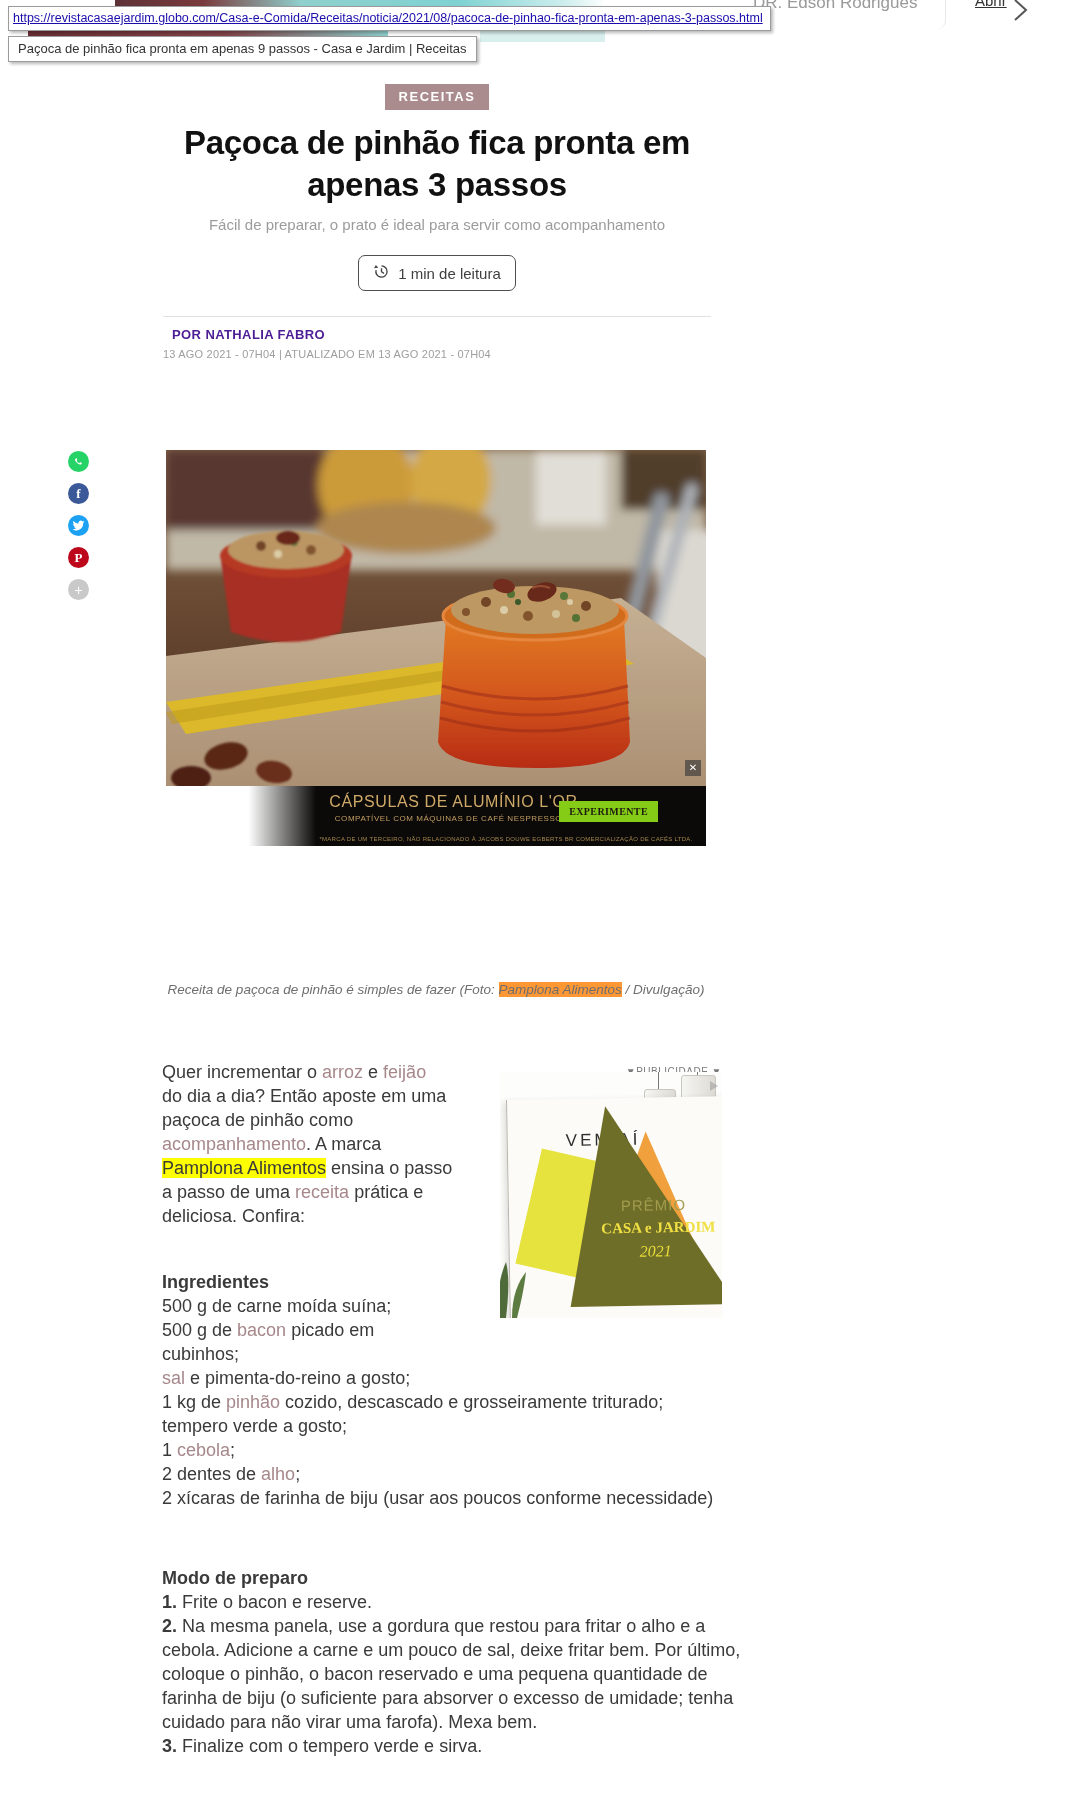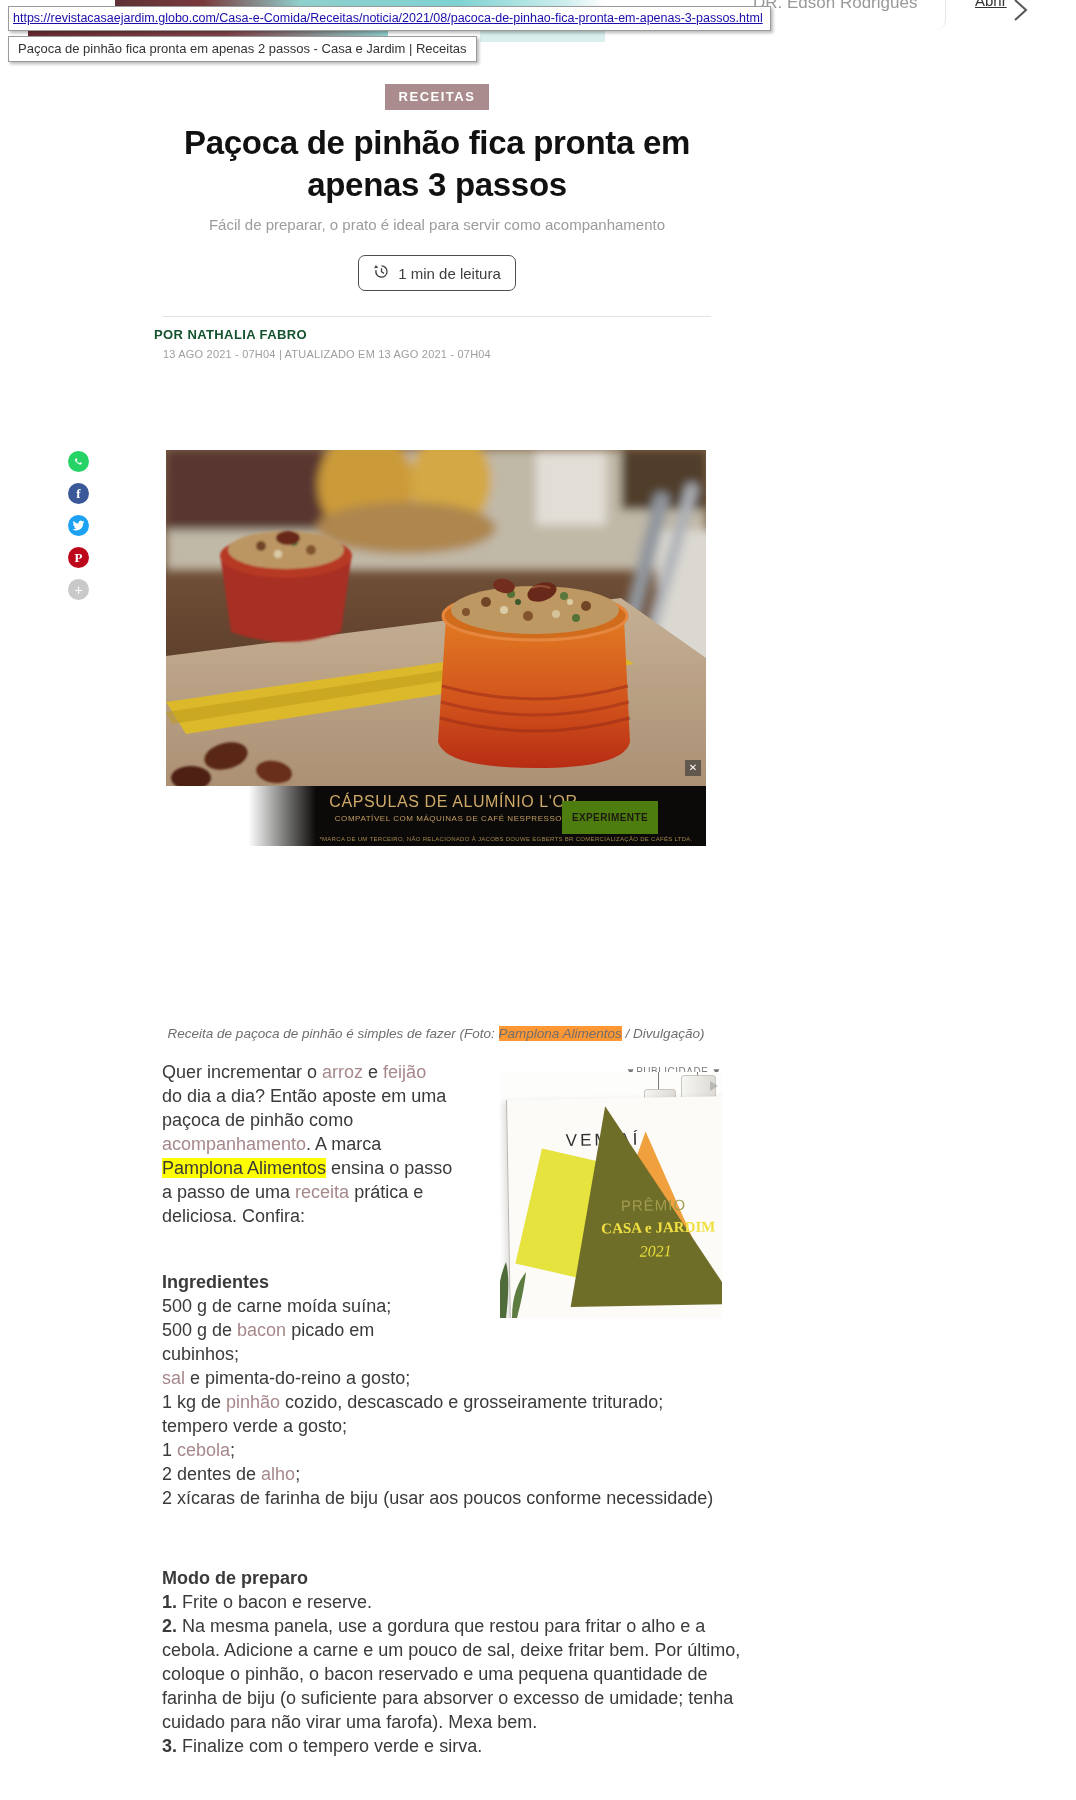--- a/index.html
+++ b/index.html
@@ -28,47 +28,47 @@
 
   
   .masthead{position:absolute;left:163px;top:84px;width:548px;text-align:center;}
   .badge{display:inline-block;background:#aa8b8e;color:#fff;font-size:13px;font-weight:bold;
       letter-spacing:1.5px;padding:5px 14px 6px;}
   .headline{margin:12px 0 0;font-size:33px;line-height:42px;font-weight:bold;color:#111;letter-spacing:-.3px;}
   .subtitle{margin:10px 0 0;font-size:15px;color:#9c9c9c;}
   .read-pill{display:inline-flex;align-items:center;gap:8px;margin-top:22px;
       border:1px solid #4f4f4f;border-radius:7px;padding:7px 14px;font-size:15px;color:#3f3f3f;background:#fff;}
   .m-divider{position:absolute;left:163px;top:316px;width:548px;height:1px;background:#e2e2e2;}
-  .byline{position:absolute;left:154px;top:327px;font-size:13px;font-weight:bold;color:#14532d;letter-spacing:.4px;}
+  .byline{position:absolute;left:172px;top:327px;font-size:13px;font-weight:bold;color:#4c1d95;letter-spacing:.4px;}
   .dateline{position:absolute;left:163px;top:348px;font-size:11px;color:#9e9e9e;letter-spacing:.2px;}
 
   
   .share{position:absolute;left:68px;top:451px;width:22px;}
   .share-btn{width:21px;height:21px;border-radius:50%;margin-bottom:11px;display:flex;
       align-items:center;justify-content:center;color:#fff;cursor:pointer;}
   .share-btn .tglyph{font-family:"Liberation Serif",serif;font-weight:bold;font-size:13px;line-height:1;color:#fff;}
   .share-more{font-size:14px;color:#fff;line-height:1;}
 
   
   .figure{position:absolute;left:166px;top:450px;width:540px;height:396px;overflow:hidden;background:#6b4a33;}
   .figure svg{display:block;}
   .ad-banner{position:absolute;left:0;top:336px;width:540px;height:60px;background:#0b0a08;}
   .ad-banner .fade{position:absolute;left:0;top:0;height:60px;width:150px;
       background:linear-gradient(90deg,#ffffff 0 55%,rgba(255,255,255,0) 100%);}
   .b-text{position:absolute;left:150px;right:115px;top:7px;text-align:center;color:#cfa968;}
   .b-title{font-size:16px;letter-spacing:.6px;}
   .b-sub{font-size:8px;letter-spacing:.55px;margin-top:3px;color:#c49e62;}
   .b-fine{position:absolute;left:150px;right:10px;bottom:4px;text-align:center;
       font-size:6px;letter-spacing:.3px;color:#a3854e;}
-  .b-cta{position:absolute;right:48px;top:15px;background:#4d7c0f;color:#1d1a10;border:none;
-      font-family:Liberation Sans, sans-serif;font-size:10px;font-weight:bold;letter-spacing:.4px;padding:11px 10px;cursor:pointer;}
+  .b-cta{position:absolute;right:48px;top:15px;background:#84cc16;color:#1d1a10;border:none;
+      font-family:Liberation Serif, serif;font-size:10px;font-weight:bold;letter-spacing:.4px;padding:5px 10px;cursor:pointer;}
   .ad-close{position:absolute;left:519px;top:310px;width:16px;height:16px;background:rgba(55,55,55,.65);
       color:#fff;font-size:10px;line-height:16px;text-align:center;cursor:pointer;}
 
-  .caption{position:absolute;left:166px;top:1026px;width:540px;text-align:center;
+  .caption{position:absolute;left:166px;top:982px;width:540px;text-align:center;
       font-size:13.5px;font-style:italic;color:#6e6e6e;}
 
   
   .article{position:absolute;left:162px;top:1058px;width:640px;font-size:18px;line-height:24px;color:#3a3a3a;}
   .intro{margin:2px 0 0;}
   .ing-head,.method-head{margin-top:42px;font-weight:bold;}
   .method-head{margin-top:56px;}
   .rich-line{min-height:24px;}
   .seg-link{color:#a6888b;text-align:center;}
   .seg-hl{background:#ffff00;}
@@ -112,21 +112,21 @@
   <a class="peek-open">Abrir</a>
   <span class="peek-chevron">
     <svg width="22" height="24" viewBox="0 0 22 24">
         <polyline points="5,2 16,12 5,22" fill="none" stroke="#555" stroke-width="2"></polyline>
       </svg>
   </span>
 
   <div class="tooltip tt-url">
     <span>https://revistacasaejardim.globo.com/Casa-e-Comida/Receitas/noticia/2021/08/pacoca-de-pinhao-fica-pronta-em-apenas-3-passos.html</span>
   </div>
-  <div class="tooltip tt-title">Paçoca de pinhão fica pronta em apenas 2 passos - Casa e Jardim | Receitas</div>
+  <div class="tooltip tt-title">Paçoca de pinhão fica pronta em apenas 9 passos - Casa e Jardim | Receitas</div>
 
   <div class="masthead">
     <span class="badge">RECEITAS</span>
     <h1 class="headline">Paçoca de pinhão fica pronta em apenas 3 passos</h1>
     <p class="subtitle">Fácil de preparar, o prato é ideal para servir como acompanhamento</p>
     <span class="read-pill">
       <span>
         <svg width="17" height="17" viewBox="0 0 20 20">
           <path d="M10 3.4 a6.6 6.6 0 1 1 -6.4 4.9" fill="none" stroke="#444" stroke-width="1.6"></path>
           <path d="M1.2 6.2 l2.2-3.8 2.8 3.1 z" fill="#444"></path>

